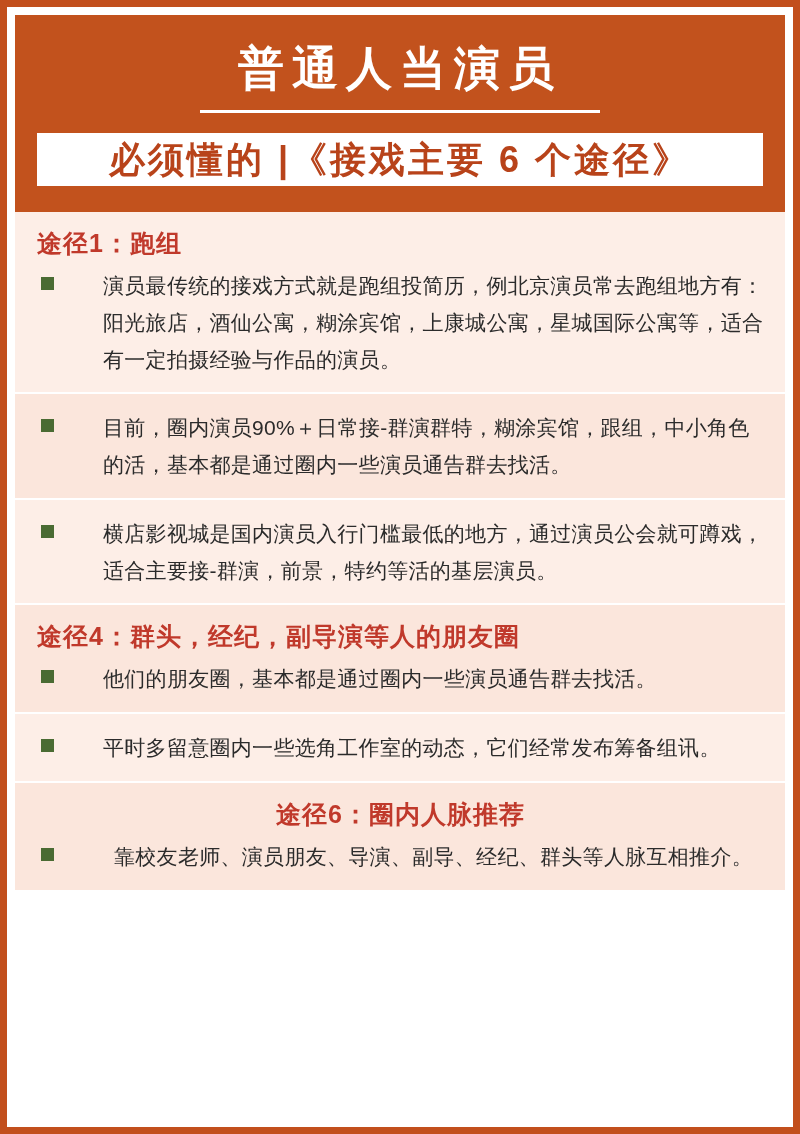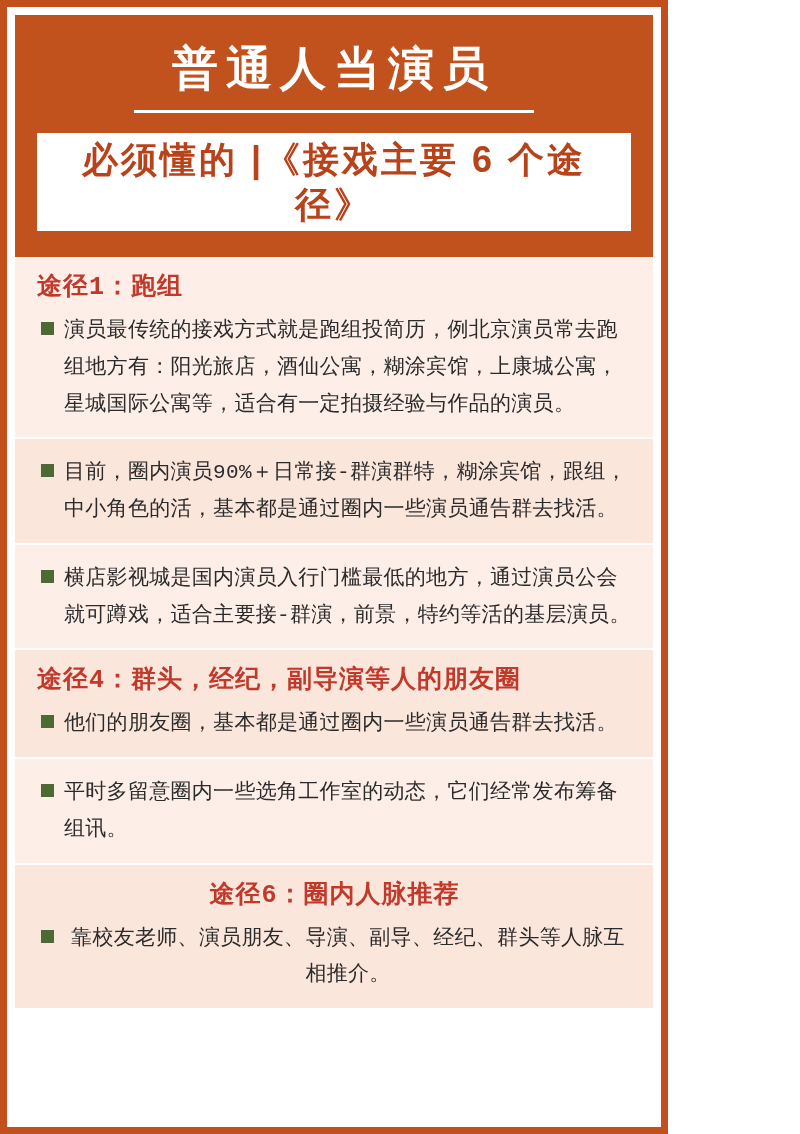--- a/index.html
+++ b/index.html
@@ -8,21 +8,21 @@
   }
   body {
     width: 800px;
     height: 1134px;
     background: #ffffff;
     font-family: "Liberation Sans", "DejaVu Sans", sans-serif;
     overflow: hidden;
   }
   .poster {
     box-sizing: border-box;
-    width: 668px;
+    width: 800px;
     height: 1134px;
     border: 7px solid #c24f1c;
     background: #ffffff;
     padding: 8px;
     display: flex;
     flex-direction: column;
   }
   .header {
     background: #c2521d;
     padding: 26px 22px 26px 22px;
@@ -60,40 +60,40 @@
   }
   .body-wrap {
     flex: 1 1 auto;
     display: flex;
     flex-direction: column;
   }
   .section {
     background: #fdeee7;
     border-bottom: 2px solid #ffffff;
     padding: 16px 21px 14px 22px;
-    font-family: Liberation Mono, monospace;
   }
   .section.alt {
     background: #fbe6dc;
   }
   .section:last-child {
     border-bottom: none;
     text-align: center;
   }
   .sec-title {
     color: #c0392b;
     font-size: 25px;
     font-weight: bold;
     letter-spacing: 1px;
     margin-bottom: 10px;
     line-height: 1.2;
   }
   .bullet-row {
     display: flex;
     align-items: flex-start;
+    gap: 39px;
   }
   .bullet {
     width: 13px;
     height: 13px;
     background: #4a6b33;
     flex: 0 0 auto;
     margin: 9px 10px 0 4px;
   }
   .sec-text {
     color: #2b2b2b;

